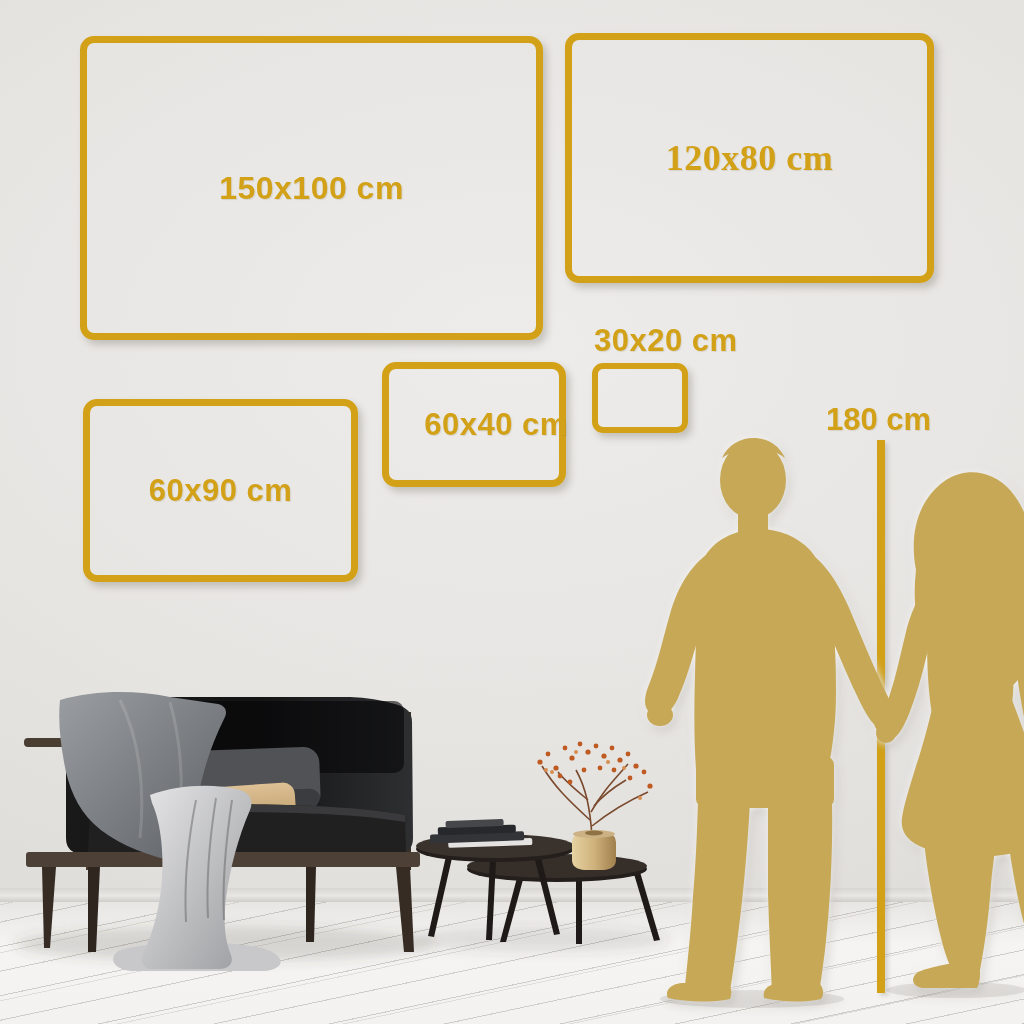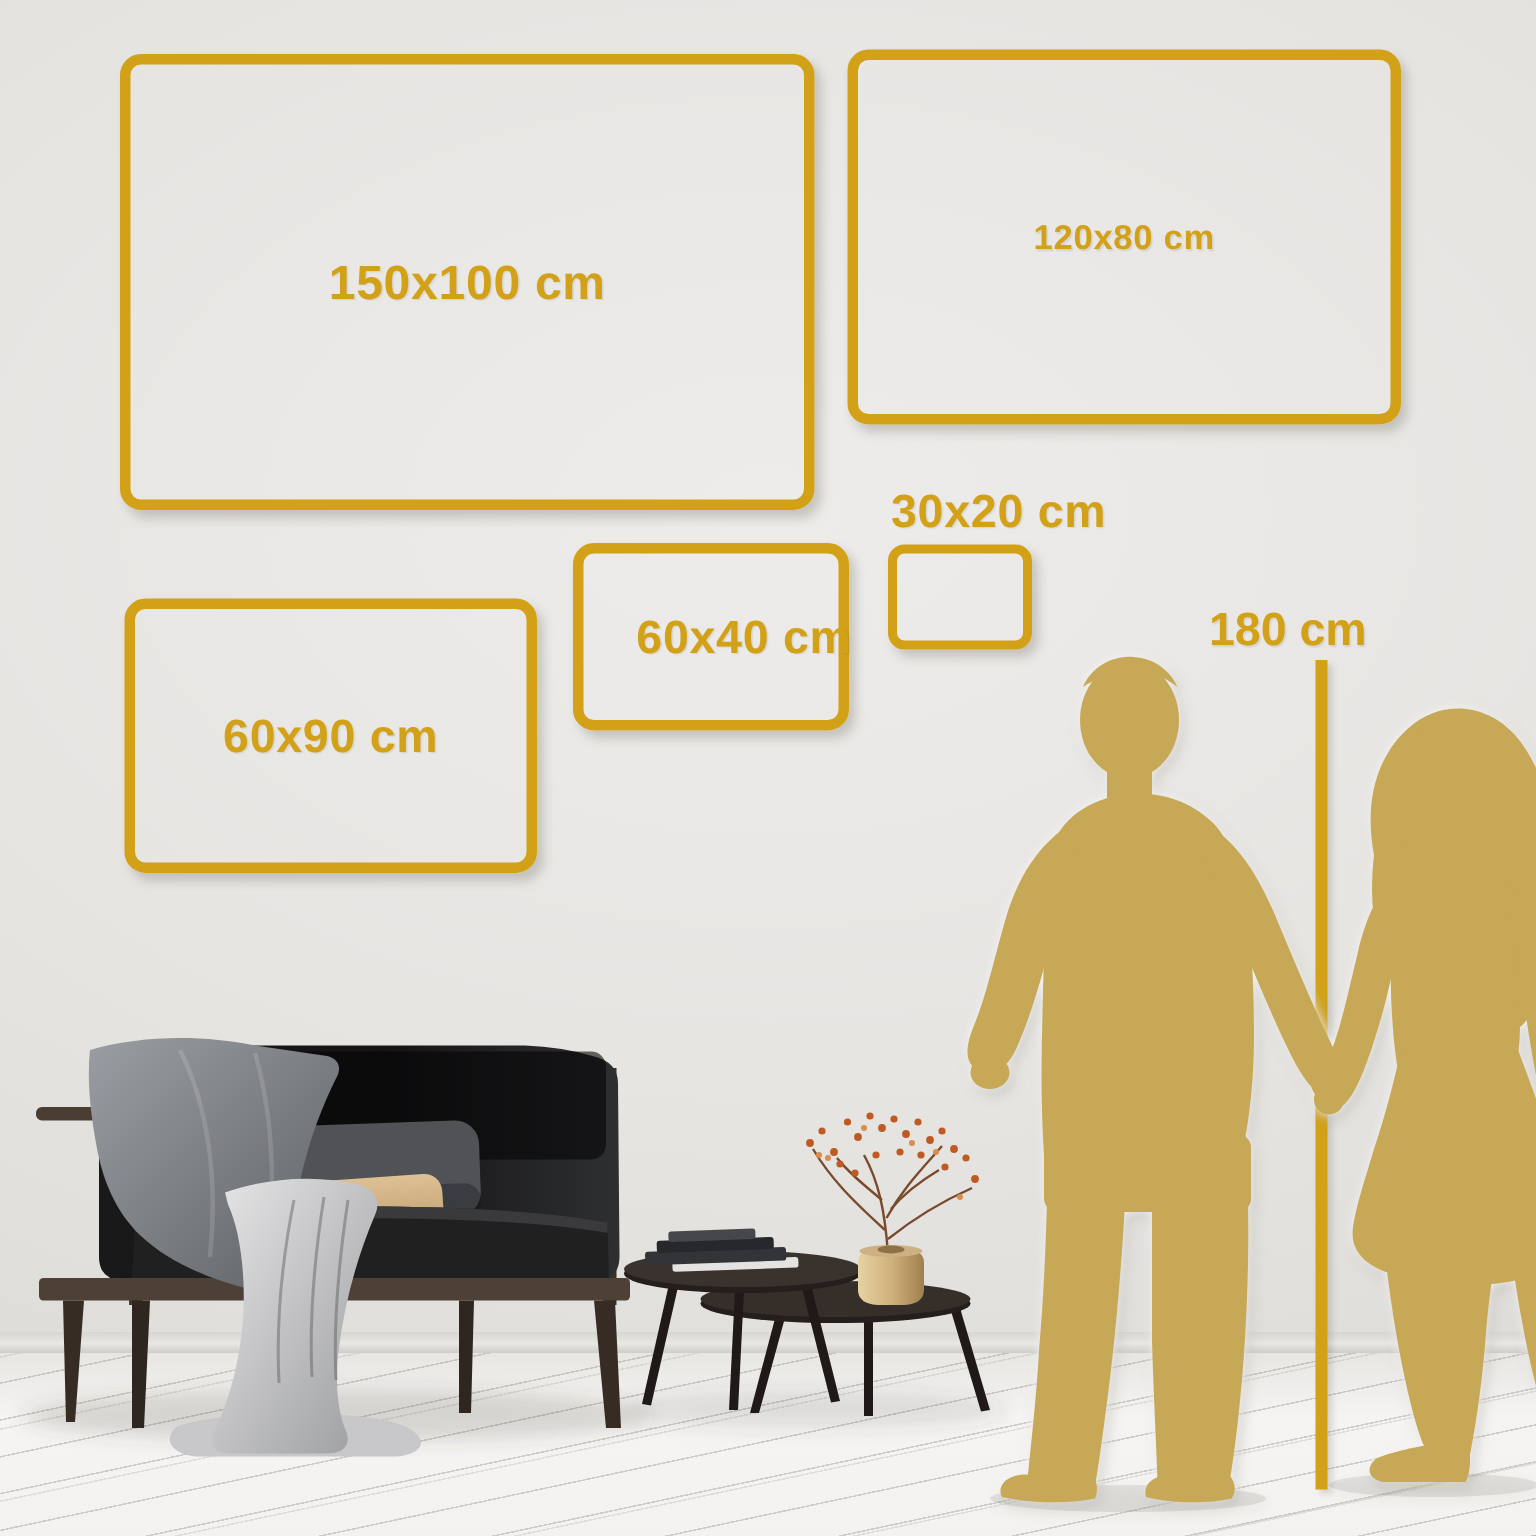--- a/index.html
+++ b/index.html
@@ -32,34 +32,34 @@
     box-shadow:4px 5px 7px rgba(110,104,90,.30);
     display:flex;align-items:center;justify-content:center;
   }
   .frame-label{
     color:var(--gold);font-weight:bold;letter-spacing:.5px;white-space:nowrap;
     text-shadow:1px 1px 1px rgba(120,110,80,.18);
   }
   .f1{left:80px;top:36px;width:463px;height:304px;}
   .f1 .frame-label{font-size:32px;}
   .f2{left:565px;top:33px;width:369px;height:250px;}
-  .f2 .frame-label{font-size:23px;}
+  .f2 .frame-label{font-size:36px;font-family:Liberation Serif, serif;}
   .f3{left:83px;top:363px;width:275px;height:183px;margin-top:36px;}
   .f3 .frame-label{font-size:31px;}
   .f4{left:382px;top:362px;width:184px;height:125px;padding-left:44px;}
   .f4 .frame-label{font-size:31px;}
   .f5{left:592px;top:363px;width:96px;height:70px;border-width:6px;border-radius:11px;}
   .label-30x20{
     position:absolute;left:594px;top:323px;width:160px;
     color:var(--gold);font-weight:bold;font-size:31px;letter-spacing:.5px;white-space:nowrap;
     text-shadow:1px 1px 1px rgba(120,110,80,.18);
   }
   
   .height-label{
-    position:absolute;left:806px;top:402px;width:145px;
+    position:absolute;left:806px;top:402px;width:145px;text-align:center;
     color:var(--gold);font-weight:bold;font-size:31px;white-space:nowrap;
     text-shadow:1px 1px 1px rgba(120,110,80,.18);
   }
   .height-line{
     position:absolute;left:877px;top:440px;width:8px;height:553px;
     background:var(--gold);
     box-shadow:3px 3px 4px rgba(100,95,80,.22);
   }
   
   .furniture,.people{position:absolute;left:0;top:0;}

